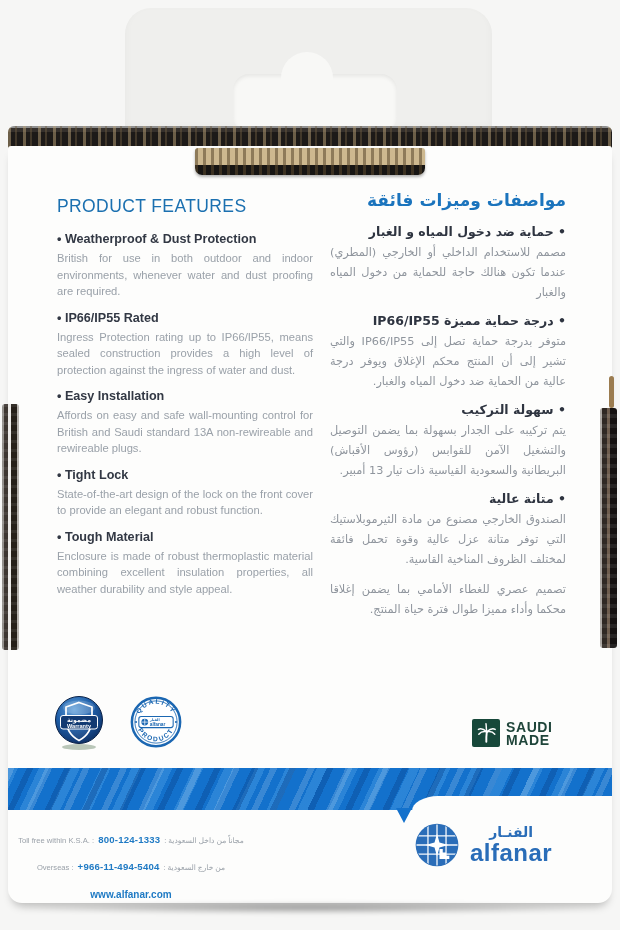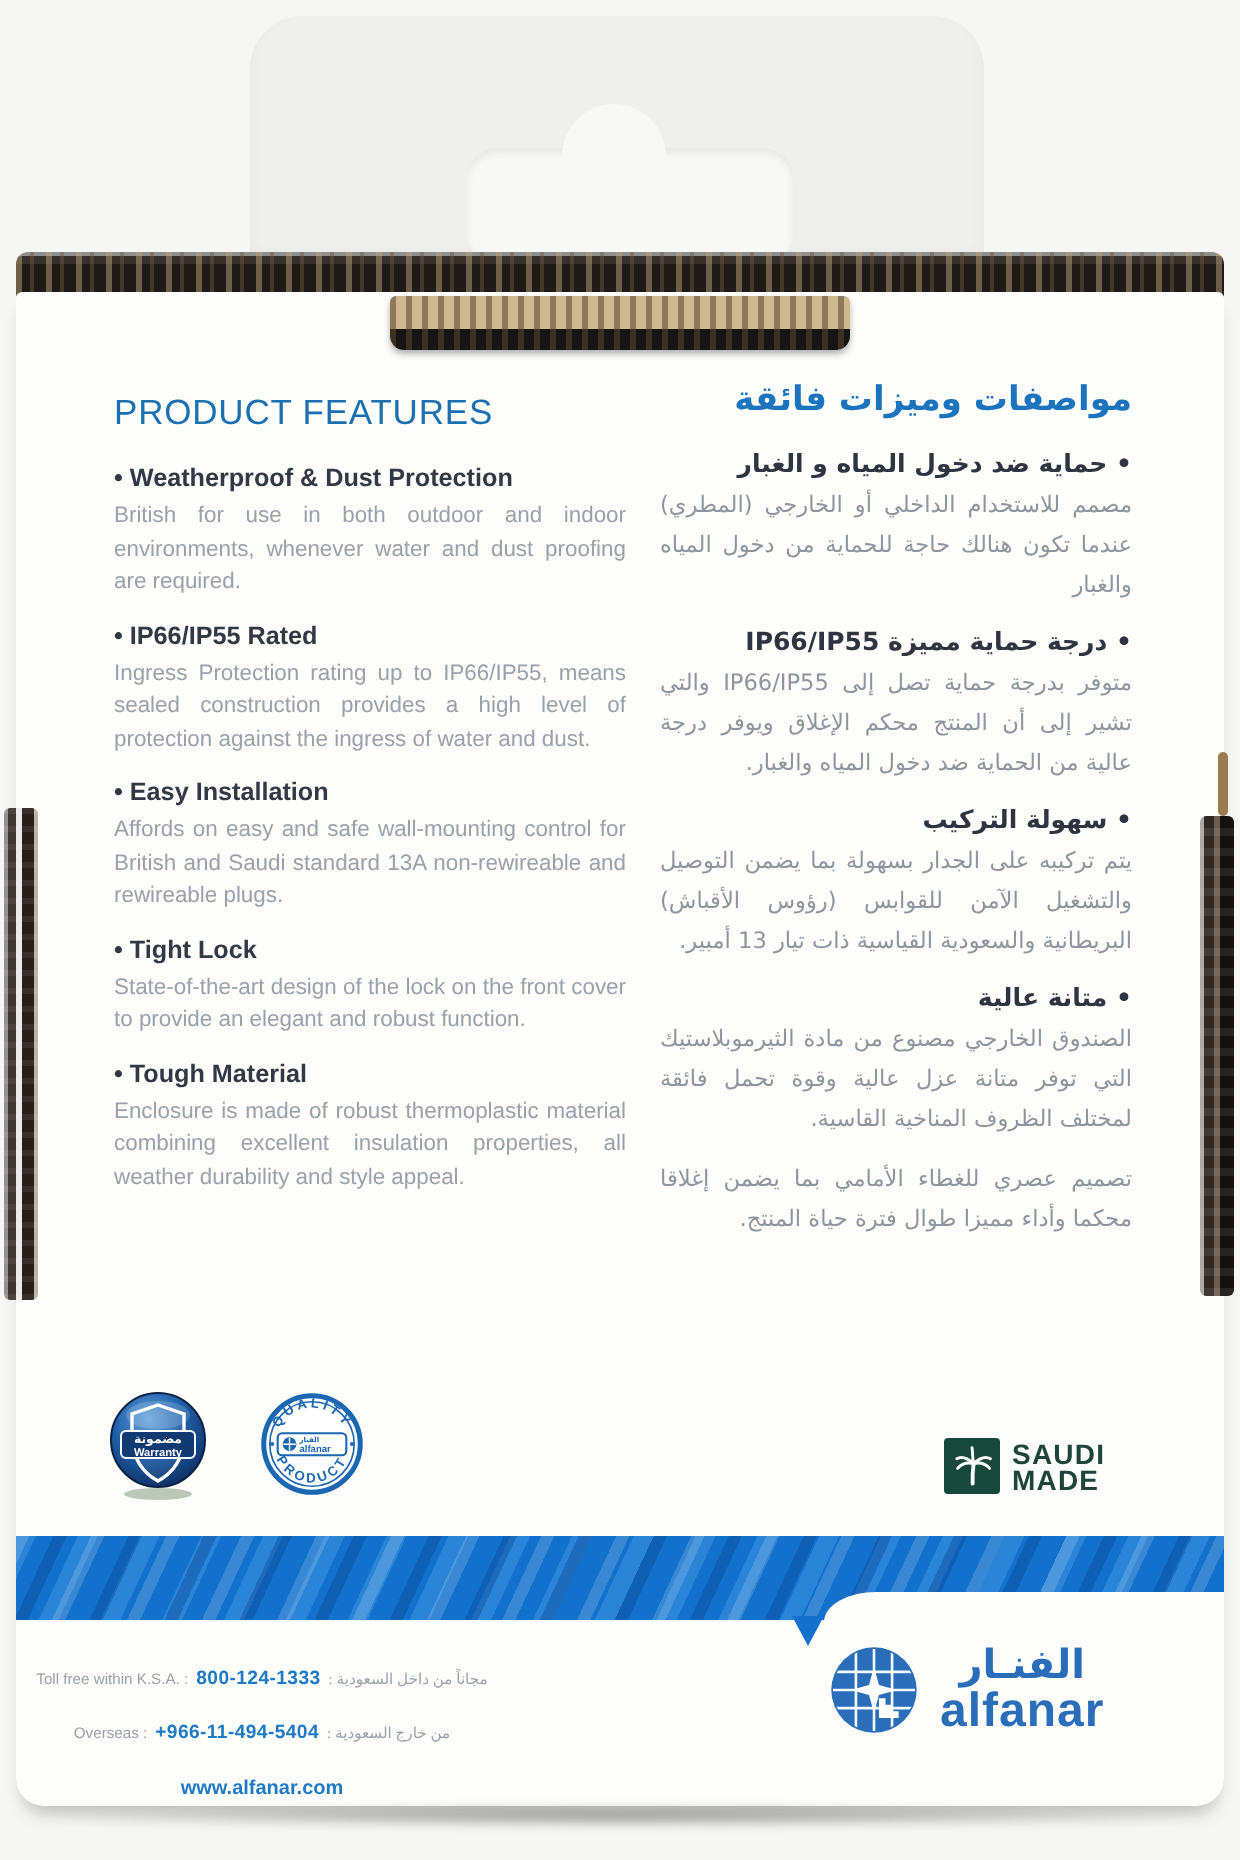--- a/index.html
+++ b/index.html
@@ -79,21 +79,21 @@
   .contact{position:absolute;left:16px;top:834px;width:230px;
     display:flex;flex-direction:column;align-items:center;gap:16px;}
   .contact-line{display:flex;align-items:baseline;gap:4px;white-space:nowrap;}
   .c-label{font-size:7.6px;color:#9aa1a9;}
   .c-num{font-size:9.6px;font-weight:700;color:#1f7ac4;letter-spacing:.2px;}
   .c-ar{font-size:7.6px;color:#9aa1a9;font-family:Liberation Serif, serif;}
   .c-web{font-size:10px;font-weight:700;color:#1f7ac4;margin-top:1px;}
 
   .logo-block{position:absolute;left:414px;top:822px;display:flex;align-items:center;gap:10px;}
   .logo-text{display:flex;flex-direction:column;align-items:center;line-height:1;}
-  .logo-ar{font-family:"DejaVu Sans",sans-serif;font-size:20px;font-weight:700;color:#2a6db8;letter-spacing:3px;margin-bottom:2px;}
+  .logo-ar{font-family:"DejaVu Sans",sans-serif;font-size:14px;font-weight:700;color:#2a6db8;letter-spacing:3px;margin-bottom:2px;}
   .logo-latin{font-size:24px;font-weight:700;color:#2a6db8;letter-spacing:.5px;}
 
   .floor-shadow{position:absolute;left:20px;top:902px;width:580px;height:12px;
     background:radial-gradient(ellipse at center,rgba(0,0,0,.30) 0%,rgba(0,0,0,0) 72%);
     filter:blur(2px);}
 </style>
 </head>
 <body>
 
 <div class="scene">

